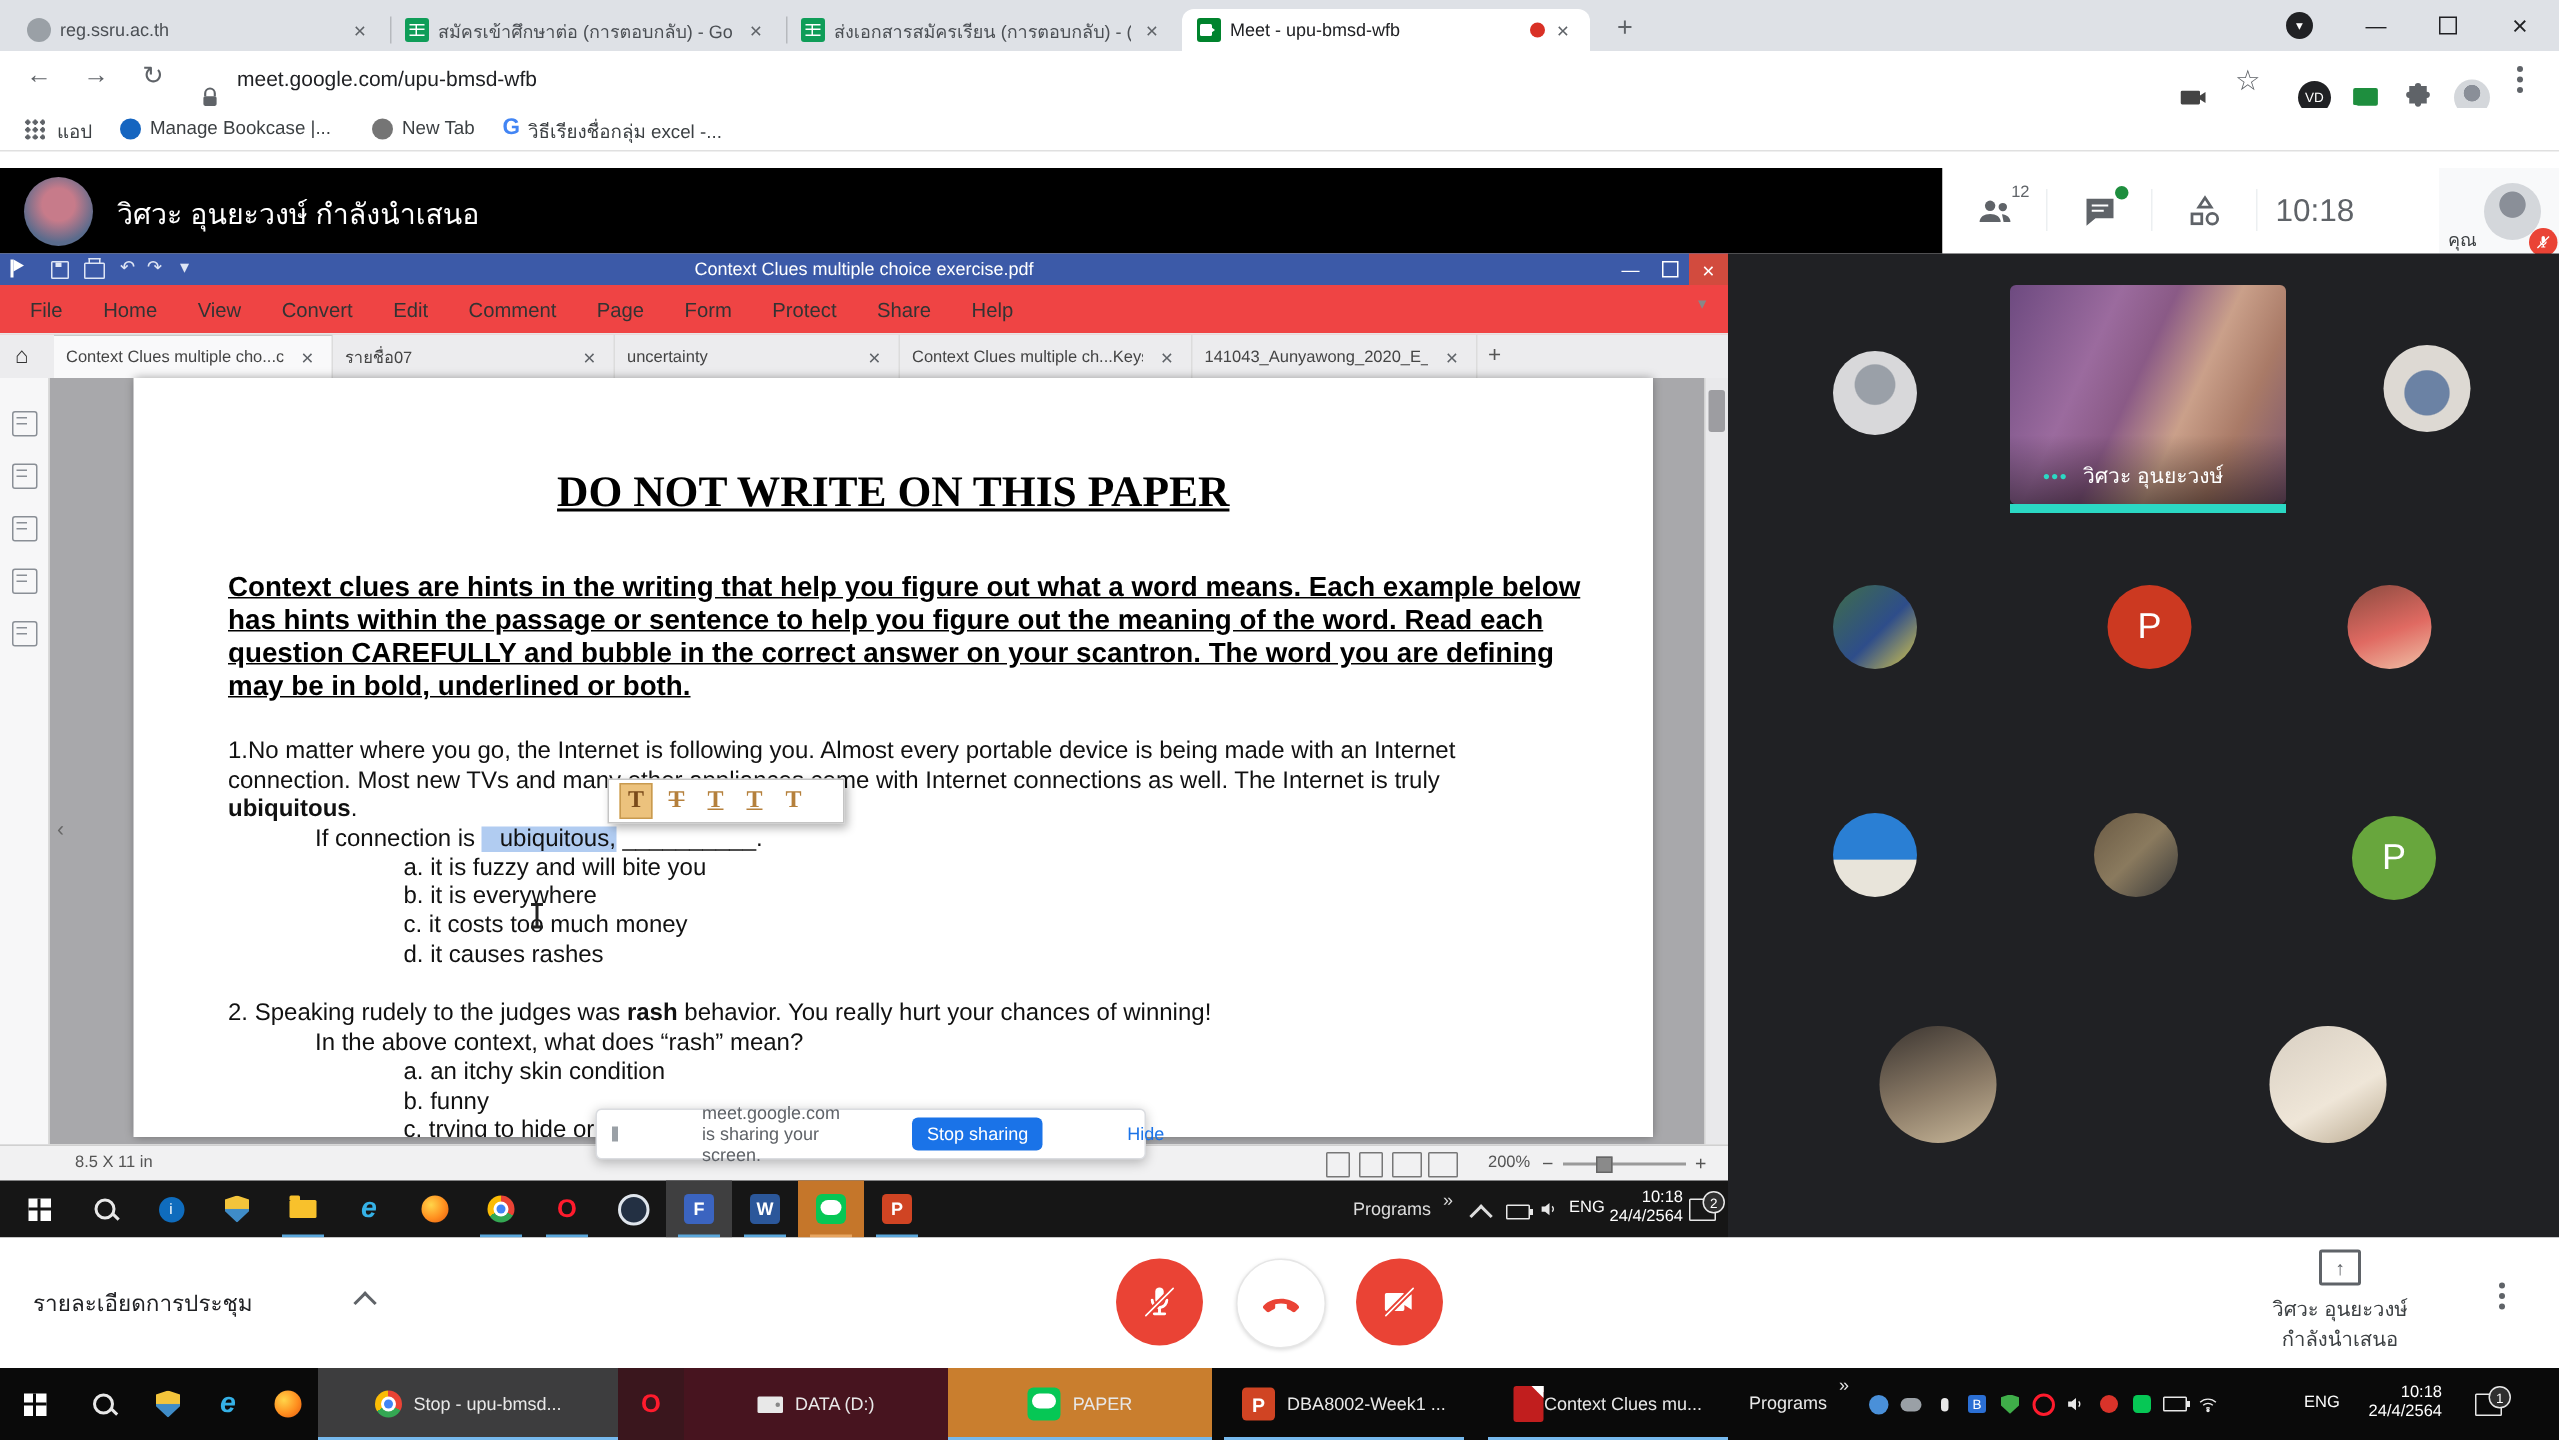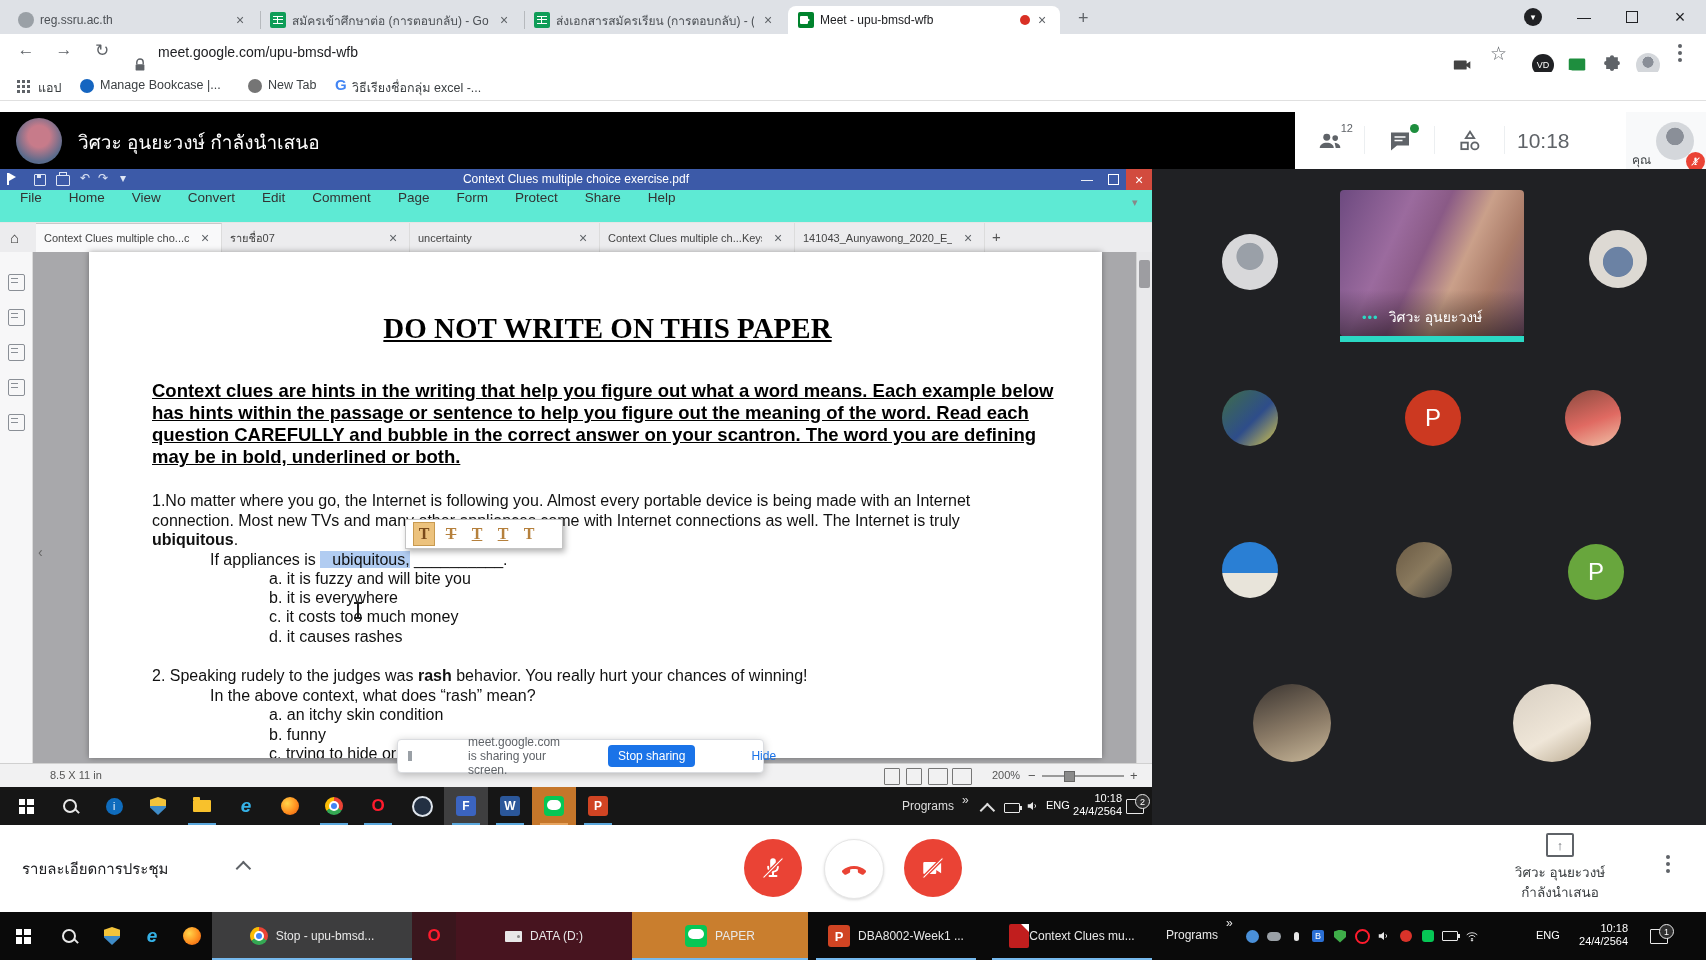--- a/index.html
+++ b/index.html
@@ -62,36 +62,36 @@
   .ftitletxt{position:absolute;left:0;right:0;top:3px;text-align:center;font-size:12px;}
   .fxwinbtn{position:absolute;top:0;height:21px;width:26px;display:flex;align-items:center;justify-content:center;color:#fff;font-size:12px;}
   .qat{position:absolute;top:2px;font-size:12px;color:#dfe6f5;}
   .flag{width:10px;height:12px;position:relative;}
   .flag:before{content:"";position:absolute;left:0;top:0;width:2px;height:12px;background:#fff;}
   .flag:after{content:"";position:absolute;left:2px;top:0;border-top:4px solid transparent;border-bottom:4px solid transparent;border-left:7px solid #fff;}
   .floppy{width:10px;height:10px;border:1.4px solid #dfe6f5;border-radius:1px;position:relative;}
   .floppy:before{content:"";position:absolute;left:2px;top:0;width:4px;height:3px;background:#dfe6f5;}
   .printer{width:12px;height:9px;border:1.4px solid #dfe6f5;border-radius:1px;position:relative;}
   .printer:before{content:"";position:absolute;left:2px;top:-4px;width:6px;height:3px;border:1.4px solid #dfe6f5;border-bottom:none;}
-  .fmenu{left:0;top:190px;width:1152px;height:33px;background:#5eead4;border-bottom:1px solid #e6e6e6;
-         display:flex;gap:27px;padding-left:20px;box-sizing:border-box;
+  .fmenu{left:0;top:190px;width:1152px;height:33px;background:#ef4444;border-bottom:1px solid #e6e6e6;
+         display:flex;align-items:center;gap:27px;padding-left:20px;box-sizing:border-box;
          font-size:13.5px;color:#333;}
   .ftabbar{left:0;top:223px;width:1152px;height:29px;background:#ececee;border-bottom:1px solid #d9d9d9;}
   .dtab{position:absolute;top:0;height:29px;display:flex;align-items:center;padding:0 8px;box-sizing:border-box;
         font-size:11px;color:#444;border-right:1px solid #dcdcdc;}
   .dtab.active{background:#f9f9fa;border-top:1px solid #c9c9c9;}
   .dtab .ttl{flex:1;overflow:hidden;white-space:nowrap;margin-right:8px;}
   .docarea{left:0;top:252px;width:1152px;height:511px;background:#a8a8ab;}
   .fsidebar{position:absolute;left:0;top:0;width:32px;height:511px;background:#f7f7f8;border-right:1px solid #dadada;}
   .sic{position:absolute;left:8px;width:15px;height:15px;border:1.5px solid #8a8f96;border-radius:2px;}
   .sic:before{content:"";position:absolute;left:2px;top:3px;width:7px;height:5px;
      background:linear-gradient(#8a8f96,#8a8f96) 0 0/7px 1.3px no-repeat,linear-gradient(#8a8f96,#8a8f96) 0 3.5px/7px 1.3px no-repeat;}
   .page{position:absolute;left:89px;top:0px;width:1013px;height:506px;background:#fff;overflow:hidden;
         box-shadow:0 0 6px rgba(0,0,0,.35);}
-  .serif{font-family:"Liberation Serif",serif;padding-left:12px;}
+  .serif{font-family:"Liberation Serif",serif;}
   .doctitle{position:absolute;left:0;width:100%;text-align:center;font-weight:bold;font-size:29px;
             text-decoration:underline;color:#000;}
   .introline{position:absolute;left:63px;font-weight:bold;font-size:18.5px;text-decoration:underline;color:#000;white-space:nowrap;}
   .qline{position:absolute;font-size:16px;color:#111;white-space:nowrap;}
   .sel{background:#b1ccf1;padding-left:12px;}
   .scrollv{position:absolute;left:1136px;top:0;width:15px;height:511px;background:#e9e9eb;border-left:1px solid #d2d2d2;}
   .scrollthumb{position:absolute;left:2px;top:8px;width:11px;height:28px;background:#9d9da1;border-radius:2px;}
   .mtoolbar{position:absolute;left:405px;top:267px;width:158px;height:30px;background:#fff;border:1px solid #c4c4c4;
             box-shadow:2px 3px 6px rgba(0,0,0,.3);display:flex;align-items:center;gap:6px;padding:0 7px;box-sizing:border-box;}
   .tt{font-family:"Liberation Serif",serif;font-weight:bold;font-size:16px;color:#b5803c;width:20px;height:22px;
@@ -398,21 +398,21 @@
       <div class="introline" style="top:128px;">Context clues are hints in the writing that help you figure out what a word means.  Each example below</div>
       <div class="introline" style="top:172px;">question CAREFULLY and bubble in the correct answer on your scantron. The word you are defining</div>
       <div class="introline" style="top:194px;">may be in bold, underlined or both.</div>
 
       <div class="qline" style="left:63px;top:240px;">1.No matter where you go, the Internet is following you. Almost every portable device is being made with an Internet</div>
       <div class="qline" style="left:63px;top:260px;">connection. Most new TVs and many other appliances come with Internet connections as well. The Internet is truly</div>
       <div class="qline" style="left:63px;top:279px;">
         <b>ubiquitous</b><span>.</span>
       </div>
       <div class="qline" style="left:121px;top:299px;">
-        <span>If appliances is </span><span class="sel">ubiquitous,</span><span> __________.</span>
+        <span>If connection is </span><span class="sel">ubiquitous,</span><span> __________.</span>
       </div>
       <div class="qline" style="left:180px;top:318px;">a. it is fuzzy and will bite you</div>
       <div class="qline" style="left:180px;top:337px;">b. it is everywhere</div>
       <div class="qline" style="left:180px;top:356px;">c. it costs too much money</div>
       <div class="qline" style="left:180px;top:376px;">d. it causes rashes</div>
 
       <div class="qline" style="left:63px;top:415px;">
         <span>2. Speaking rudely to the judges was </span><b>rash</b><span> behavior. You really hurt your chances of winning!</span>
       </div>
       <div class="qline" style="left:121px;top:435px;">In the above context, what does “rash” mean?</div>

